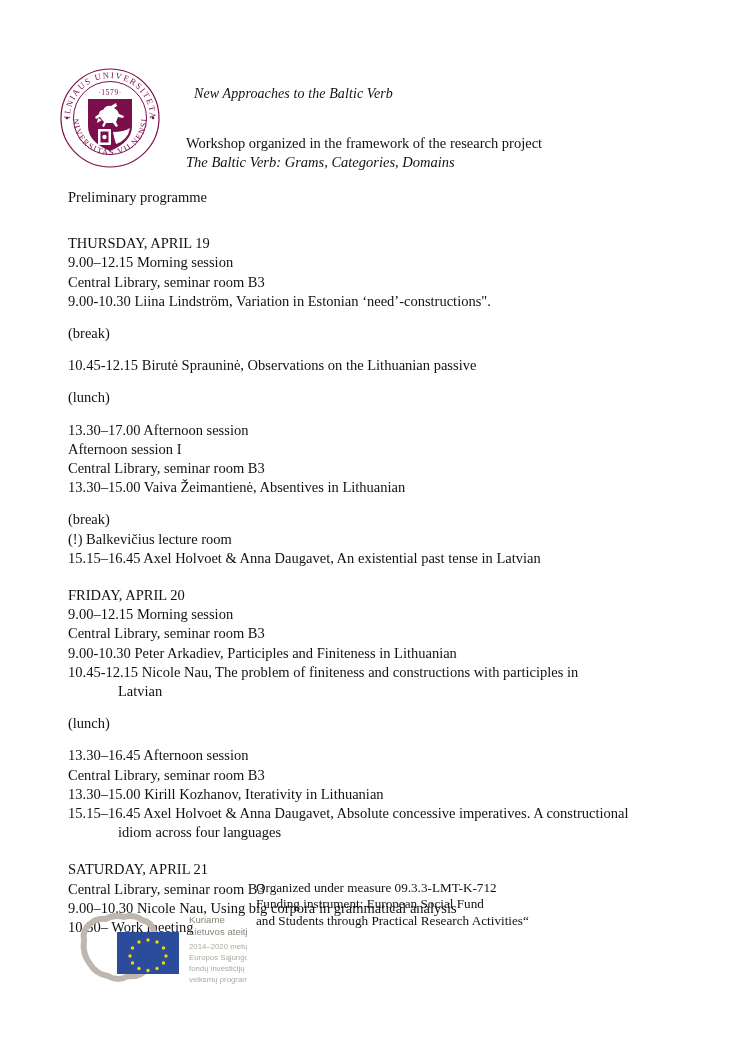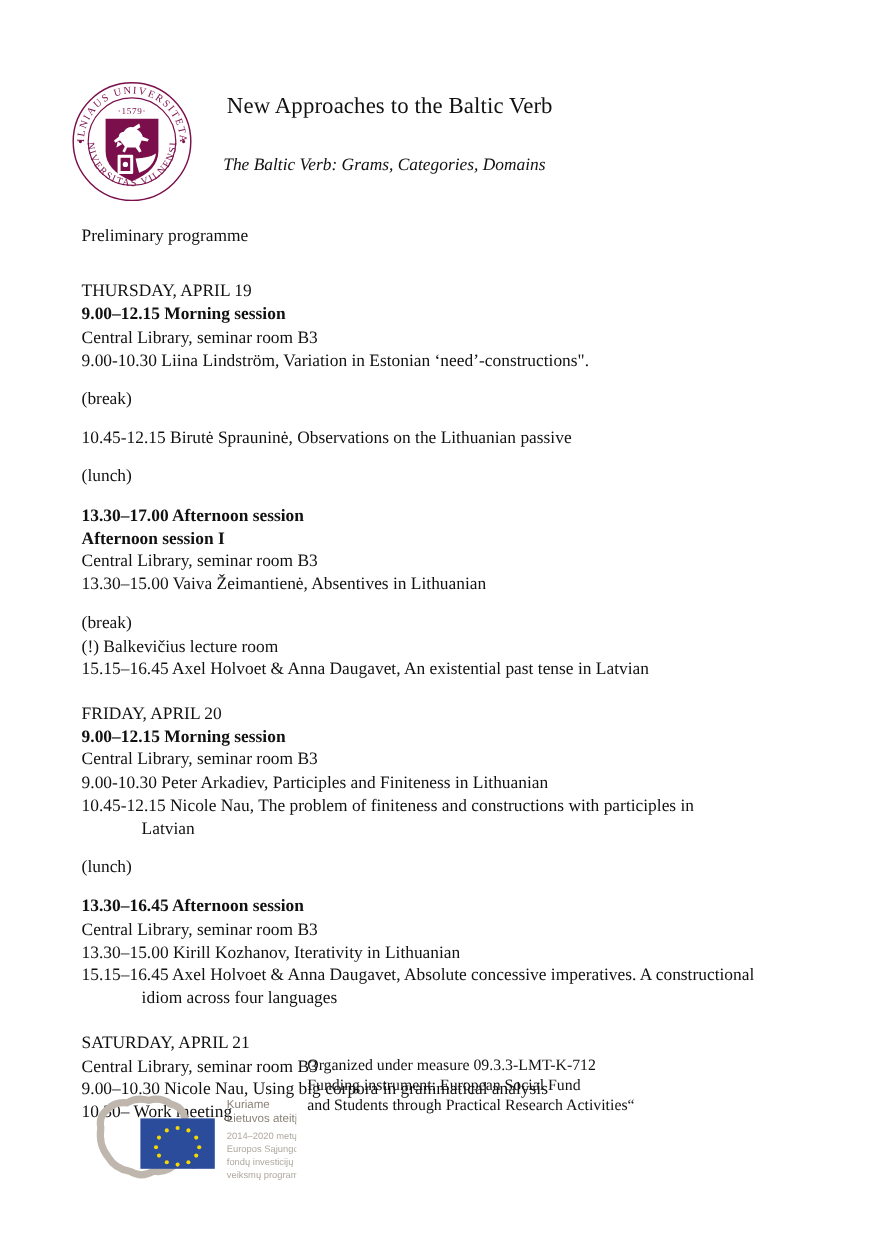--- a/index.html
+++ b/index.html
@@ -36,24 +36,25 @@
     width: 104px;
     height: 104px;
   }
   .header-text {
     position: absolute;
     left: 186px;
     top: 8px;
     width: 500px;
   }
   .doc-title {
-    font-size: 19px;
+    font-style: italic;
+    font-size: 14px;
     line-height: 24px;
     letter-spacing: 0.1px;
-    margin: 3px;
+    margin: 8px;
     font-weight: normal;
   }
   .subtitle-block {
     margin-top: 28px;
     font-size: 14.5px;
     line-height: 19px;
   }
   .subtitle-line1 { font-style: normal; }
   .subtitle-line2 { font-style: italic; }
 
@@ -66,21 +67,21 @@
     font-size: 14.5px;
     line-height: 19.2px;
   }
   .prelim {
     margin: 0 0 27px 0;
   }
   .day-block {
     margin: 0 0 0 0;
   }
   .line { margin: 0; white-space: pre-wrap; }
-  .line.bold { font-weight: bold; }
+  .line.bold { font-weight: normal; }
   .line.indent { padding-left: 50px; }
   .gap-before { margin-top: 13px; }
   .day-gap { height: 18px; }
 
   
   .footer {
     position: absolute;
     left: 0;
     top: 880px;
     width: 735px;
@@ -137,20 +138,21 @@
           <rect x="42.5" y="65.5" width="8" height="11" fill="#7B0F4B"></rect>
           <circle cx="46.5" cy="71" r="2.2" fill="#ffffff"></circle>
           <path d="M 55,66 Q 66,66 72,62 Q 70,74 58,78 Q 56,72 55,66 Z" fill="#ffffff"></path>
         </g>
       </svg>
     </div>
 
     <div class="header-text">
       <h1 class="doc-title">New Approaches to the Baltic Verb</h1>
       <div class="subtitle-block">
+        <div class="subtitle-line1">Workshop organized in the framework of the research project</div>
         <div class="subtitle-line2">The Baltic Verb: Grams, Categories, Domains</div>
       </div>
     </div>
   </div>
 
   <div class="body-text">
     <p class="prelim">Preliminary programme</p>
     <div id="days-container">
         <div class="day-block">
           <p class="line">THURSDAY, APRIL 19</p>

